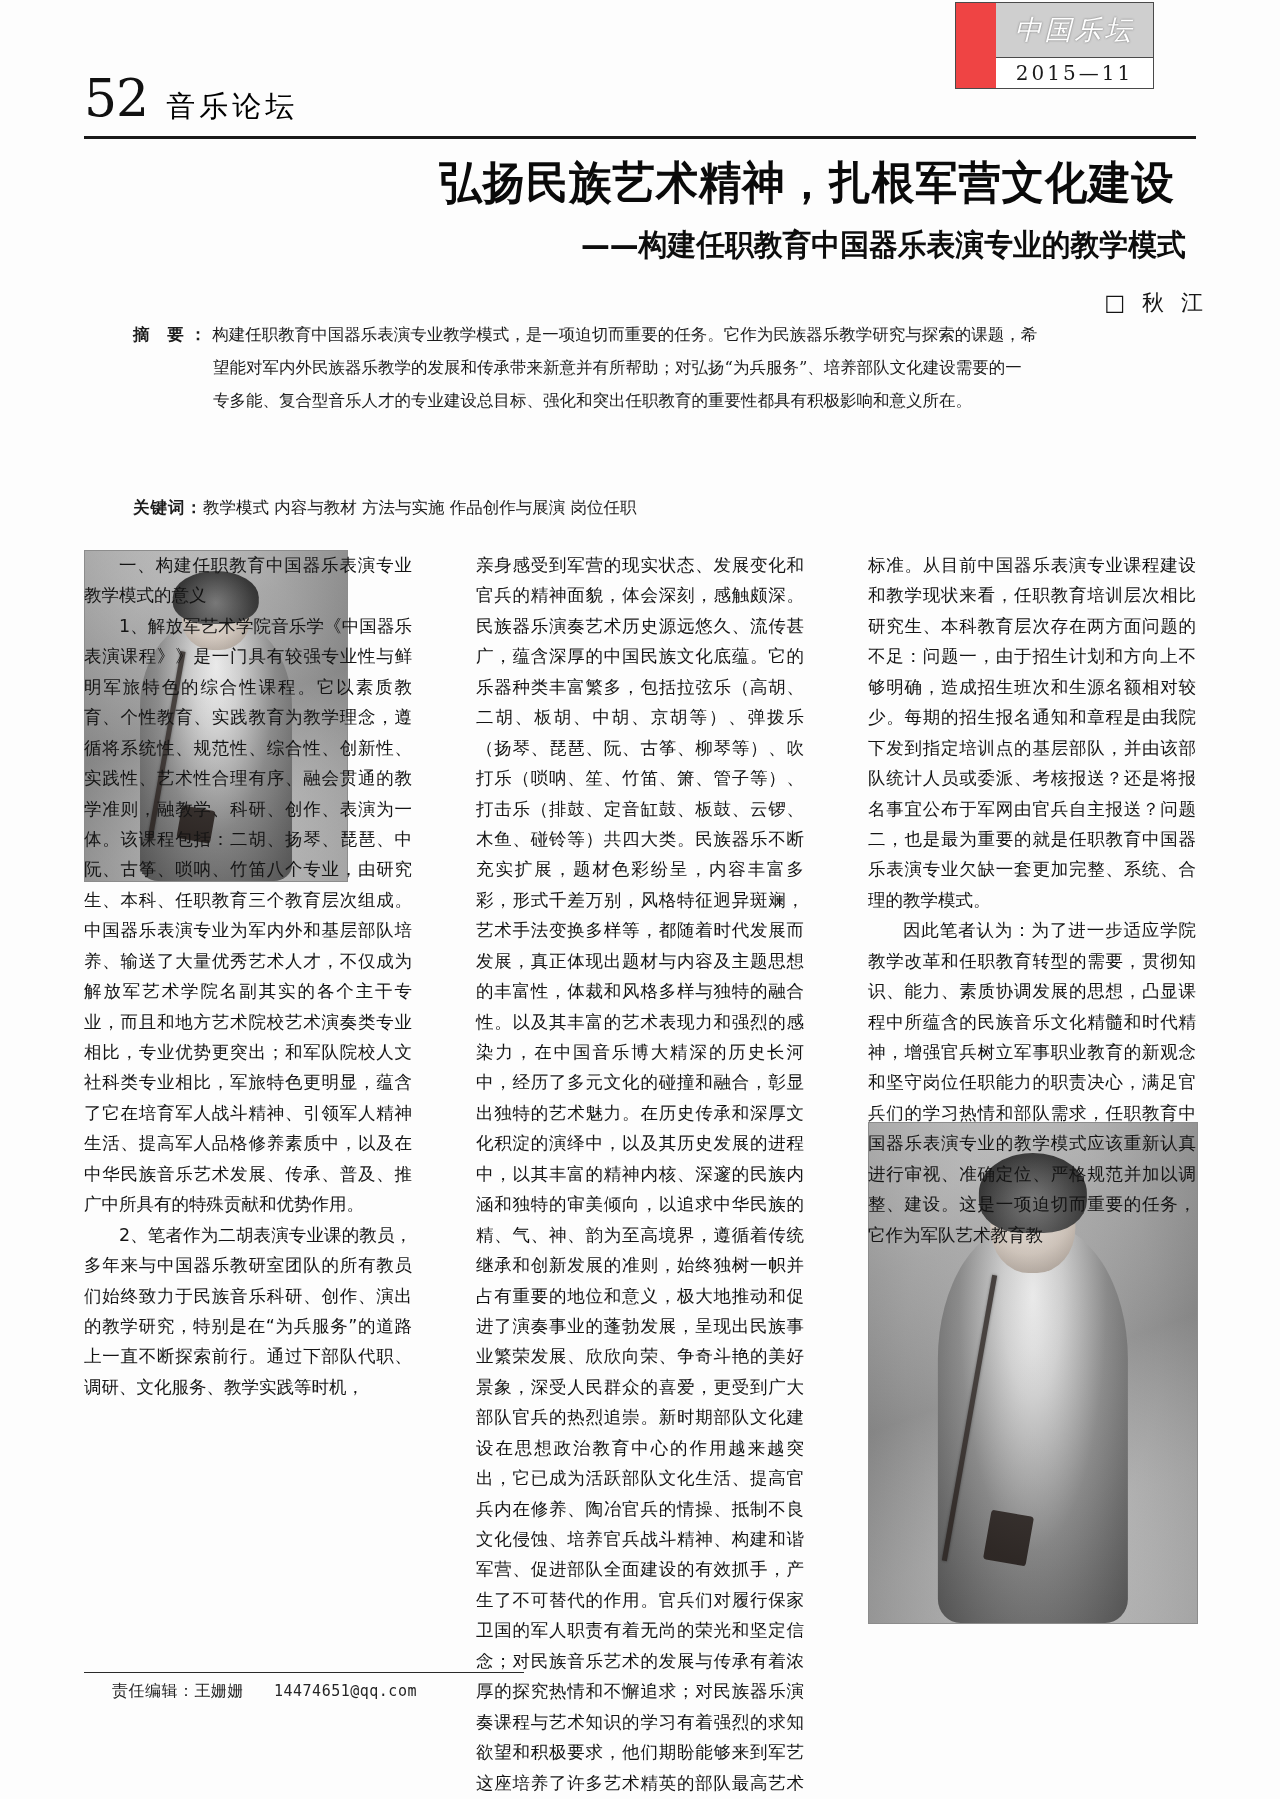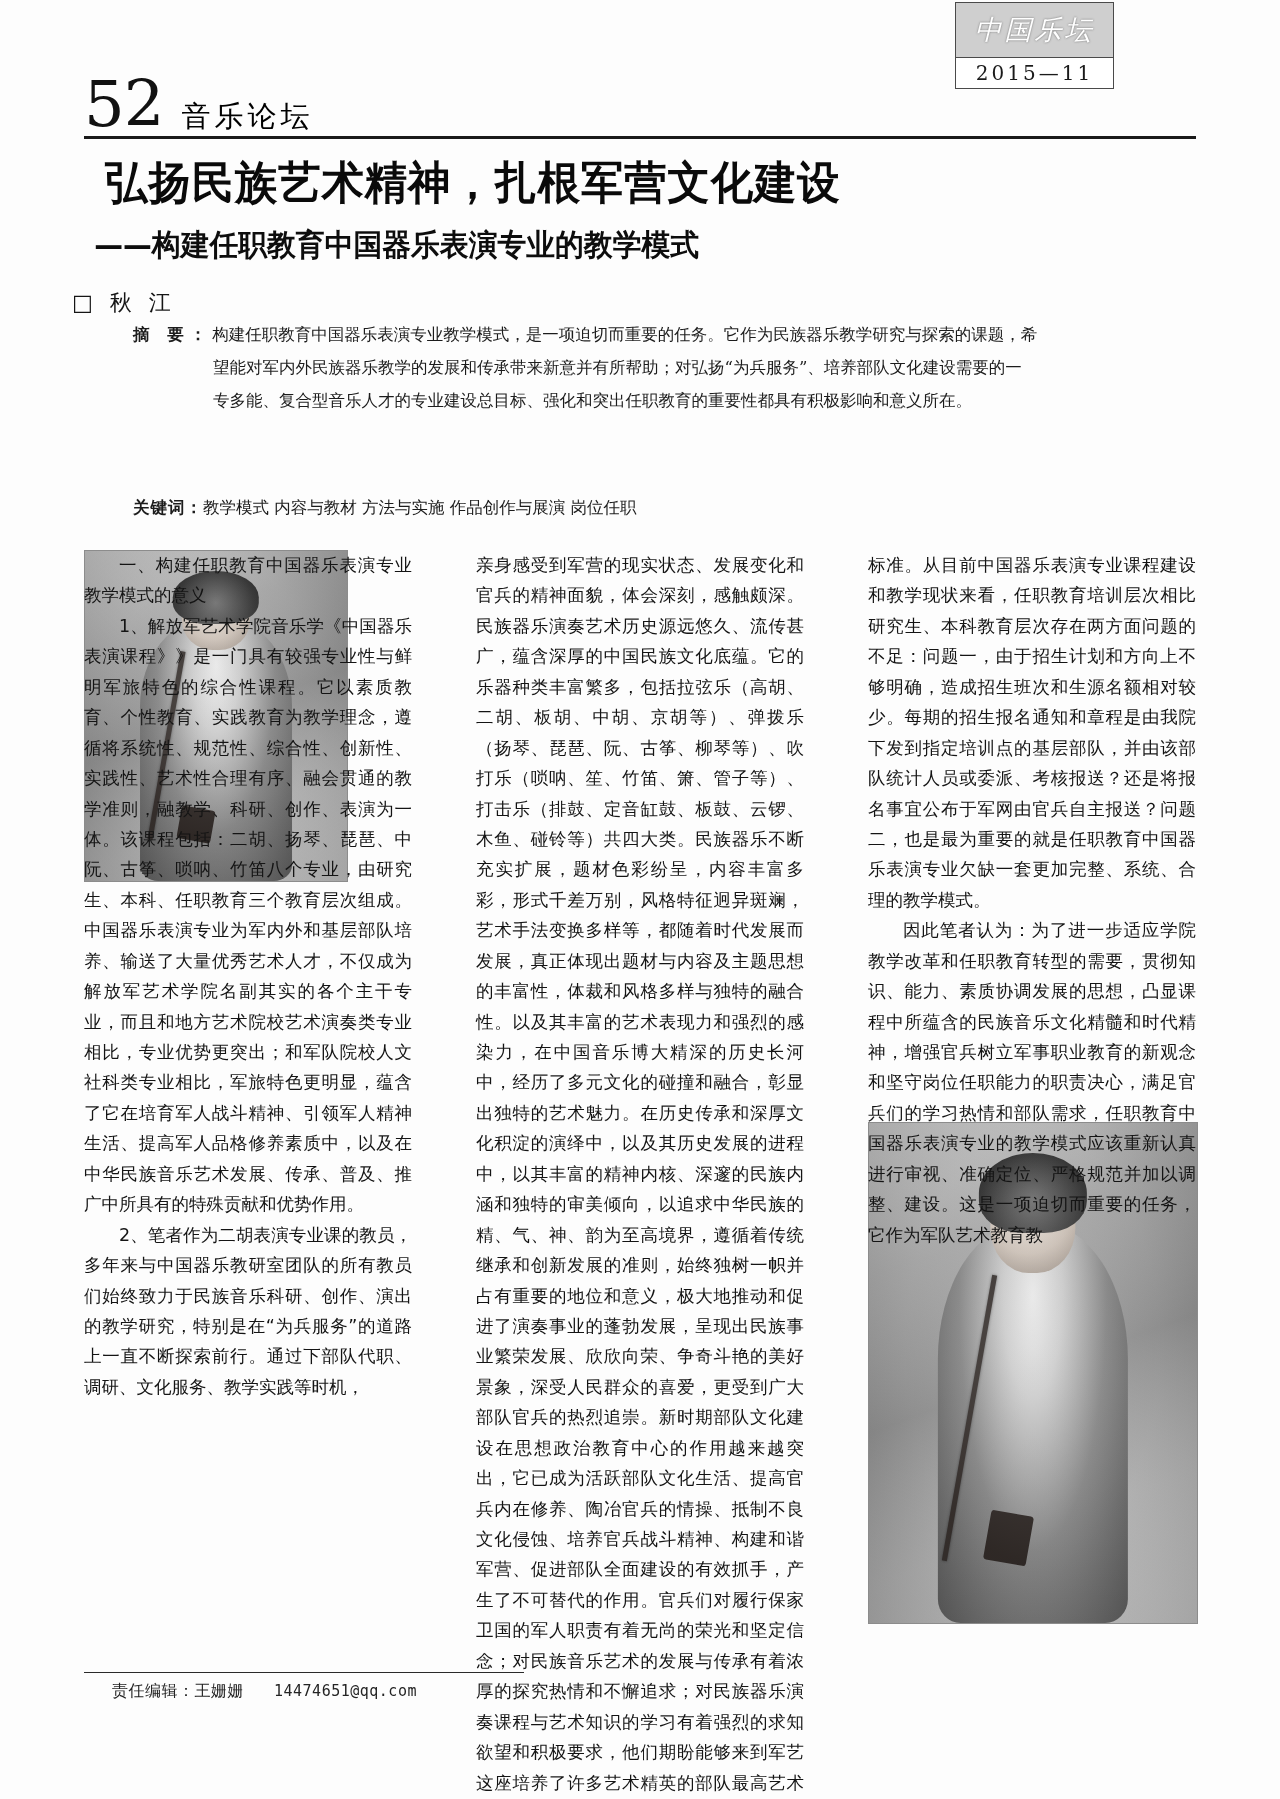--- a/index.html
+++ b/index.html
@@ -31,21 +31,21 @@
   .folio {
     position: absolute;
     left: 0;
     top: 36px;
     display: flex;
     align-items: baseline;
     gap: 18px;
   }
   .folio-num {
     font-family: "DejaVu Serif", "Liberation Serif", serif;
-    font-size: 64px;
+    font-size: 52px;
     font-weight: 400;
     letter-spacing: -1px;
     color: #111;
     line-height: 1;
   }
   .folio-section {
     font-family: "DejaVu Serif", "Liberation Serif", serif;
     font-size: 29px;
     color: #000000;
     letter-spacing: 4px;
@@ -61,20 +61,21 @@
   }
 
   
   .logo-box {
     position: absolute;
     left: 955px;
     top: 2px;
     width: 157px;
     border: 1.5px solid #4a4a4a;
     background: #ef4444;
+    padding-left: 40px;
   }
   .logo-mark {
     height: 54px;
     background: #cfcfcf;
     border-bottom: 1.5px solid #4a4a4a;
     display: flex;
     align-items: center;
     justify-content: center;
   }
   .logo-mark span {
@@ -93,24 +94,24 @@
     font-family: "DejaVu Serif", "Liberation Serif", serif;
     font-size: 20px;
     letter-spacing: 3px;
     color: #1a1a1a;
     background: #ffffff;
   }
 
   
   .titleblock {
     position: absolute;
-    left: 72px;
+    left: 96px;
     top: 155px;
     width: 1112px;
-    text-align: left;
+    text-align: right;
   }
   .article-title {
     font-family: "DejaVu Sans", "Liberation Sans", sans-serif;
     font-size: 45px;
     font-weight: bold;
     letter-spacing: 1px;
     color: #0a0a0a;
     line-height: 1.25;
     margin: 0;
     transform: scaleX(0.94);

